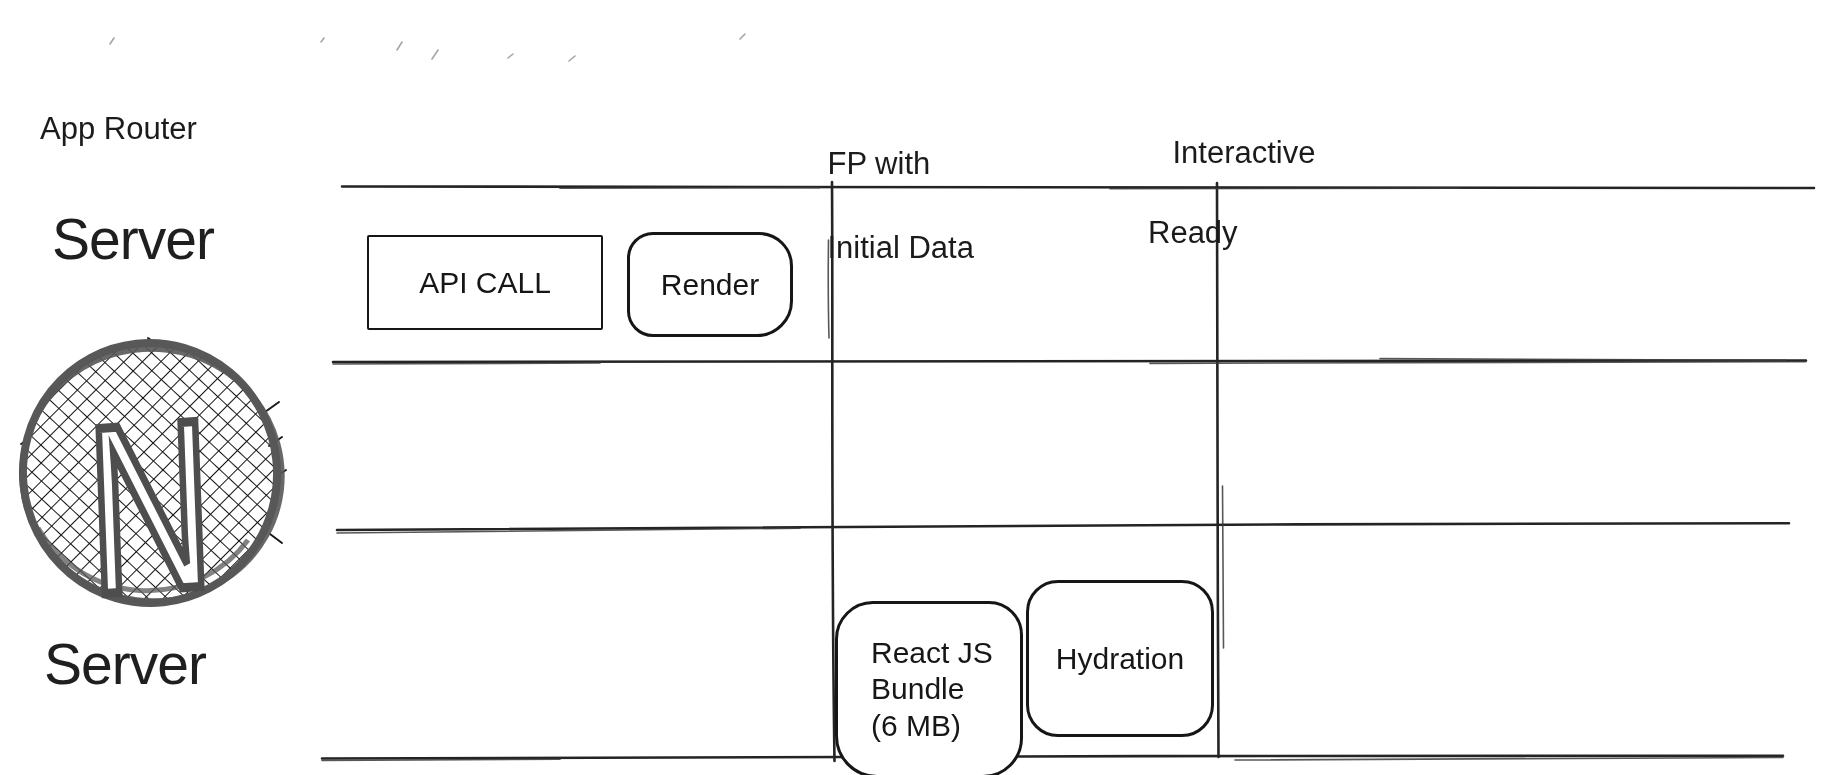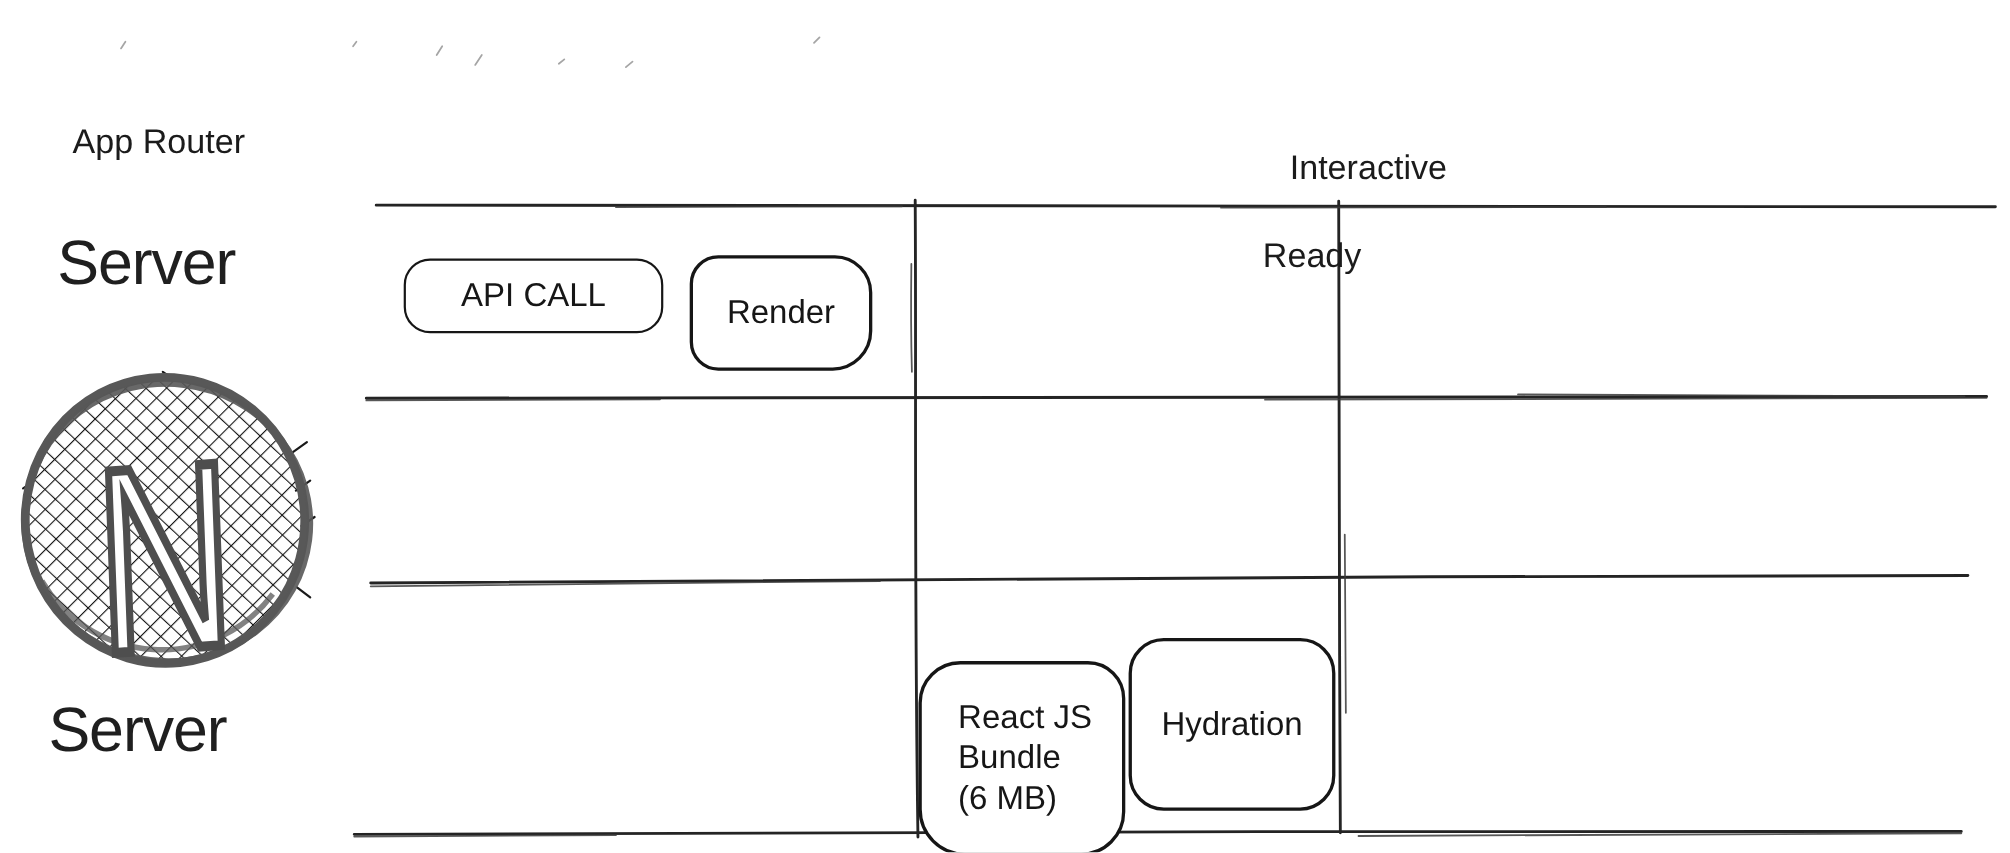--- a/index.html
+++ b/index.html
@@ -8,32 +8,32 @@
     width:1827px;height:775px;
     background:#ffffff;
     font-family:"Liberation Sans", sans-serif;
     color:#1a1a1a;
     overflow:hidden;
   }
   .bg-svg{position:absolute;left:0;top:0;}
   .lbl{position:absolute;white-space:pre;}
   .lbl-small{font-size:31px;line-height:42px;color:#1b1b1b;}
   .lbl-big{font-size:57px;line-height:1;letter-spacing:-1px;color:#1f1f1f;}
-  .lbl-app{left:40px;top:110px;line-height:38px;margin-left:26px;}
+  .lbl-app{left:40px;top:110px;line-height:38px;}
   .lbl-fp{left:793px;top:101px;}
   .lbl-ir{left:1138px;top:93px;line-height:40px;}
   .lbl-ir .l2{display:block;margin-left:10px;}
   .lbl-server{left:52px;top:211px;}
   .lbl-client{left:44px;top:636px;}
   .box{
     position:absolute;box-sizing:border-box;background:#ffffff;
     border:3px solid #161616;color:#161616;font-size:30px;
     display:flex;align-items:center;justify-content:center;
   }
-  .box-api{left:367px;top:235px;width:236px;height:68px;border-width:2.5px;border-radius:24px;}
+  .box-api{left:367px;top:235px;width:236px;height:95px;border-width:2.5px;border-radius:2px;}
   .box-render{left:627px;top:232px;width:166px;height:105px;border-radius:26px 34px 36px 26px;}
   .box-bundle{
     left:835px;top:569px;width:188px;height:177px;border-width:3.5px;
     border-radius:38px 34px 40px 42px;
     flex-direction:column;align-items:flex-start;padding-left:33px;line-height:36.5px;margin-top:32px;
   }
   .box-hydration{left:1026px;top:580px;width:188px;height:157px;border-radius:32px;}
   .logo{position:absolute;left:10px;top:328px;}
 </style>
 </head>
@@ -107,20 +107,24 @@
       <path d="M 28,200 A 126,126 0 0 0 238,212" stroke-width="5" opacity="0.75"></path>
     </g>
 
     <g transform="translate(143,262)">
       <text transform="scale(0.72,1) rotate(-3)" text-anchor="middle" font-family="Liberation Sans, sans-serif" font-size="240" fill="#ffffff" stroke="#4e4e4e" stroke-width="9">N</text>
     </g>
   </svg>
 
   <div class="lbl lbl-small lbl-app">App Router</div>
 
+  <div class="lbl lbl-small lbl-fp">
+    <span class="l1">FP with</span><br>
+    <span class="l2">Initial Data</span>
+  </div>
 
   <div class="lbl lbl-small lbl-ir">
     <span class="l1">Interactive</span>
     <span class="l2">Ready</span>
   </div>
 
   <div class="lbl lbl-big lbl-server">Server</div>
 
   <div class="lbl lbl-big lbl-client">Server</div>
 

